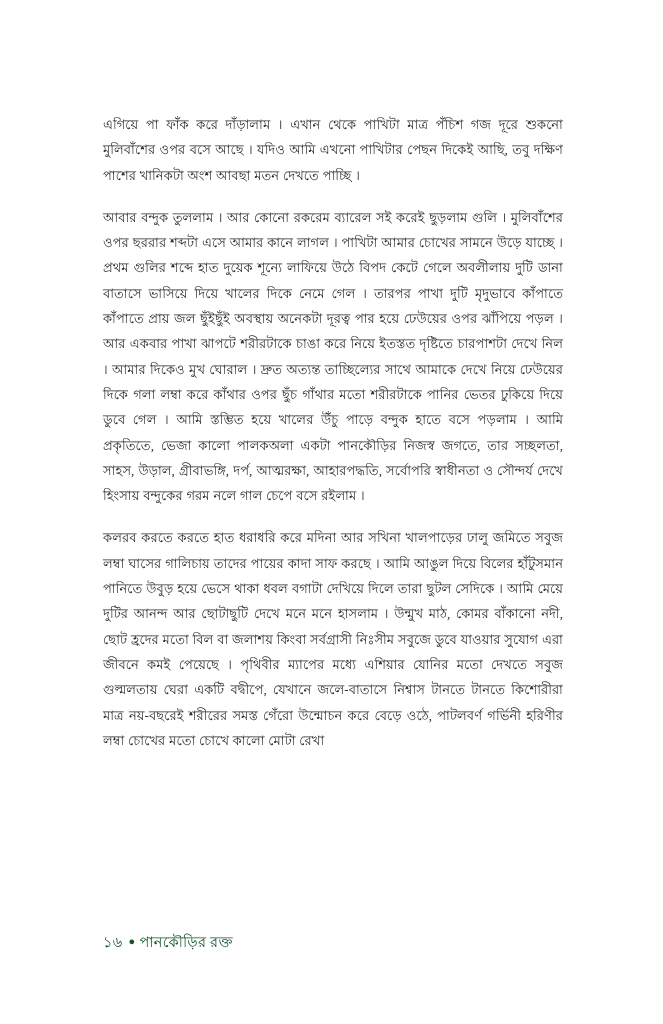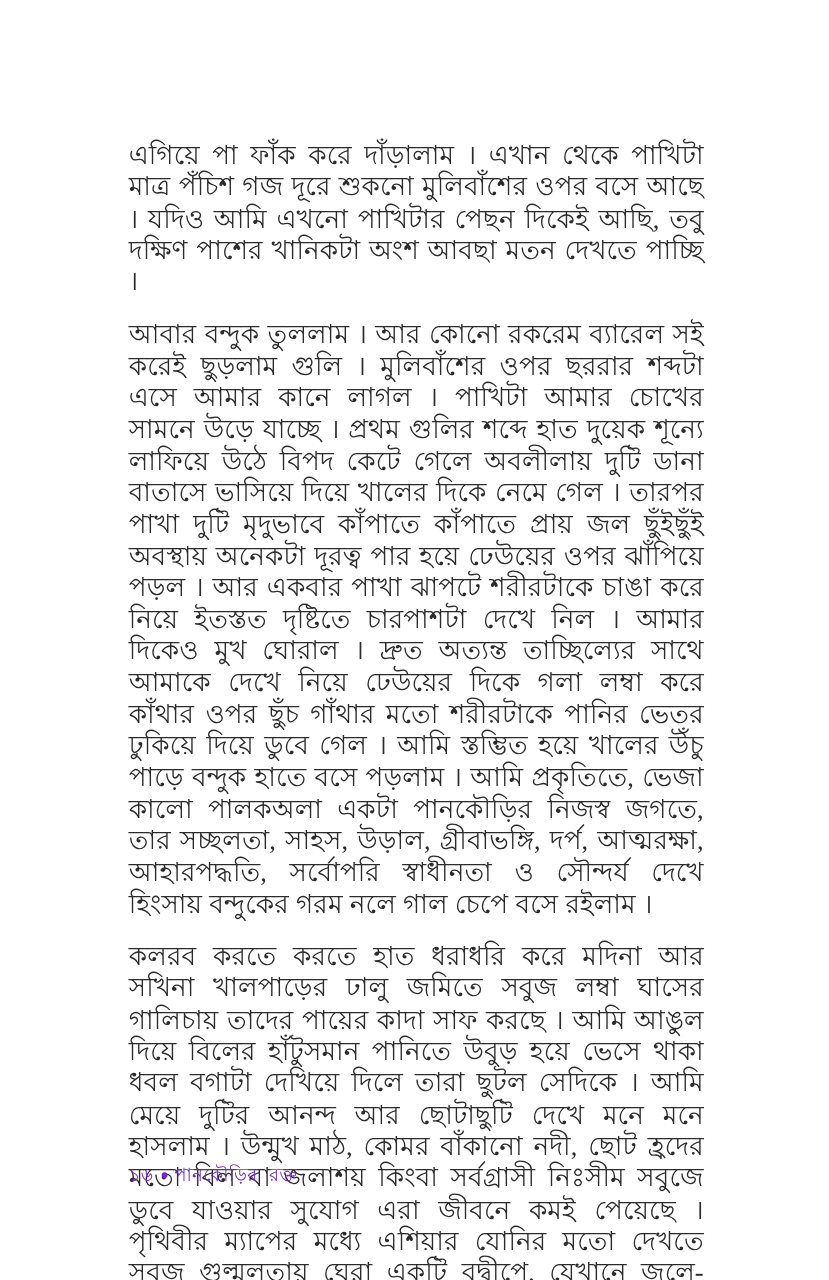--- a/index.html
+++ b/index.html
@@ -22,42 +22,42 @@
   .text-block {
     position: absolute;
     left: 103px;
     top: 112px;
     width: 460px;
   }
   .para {
     margin: 0 0 17px 0;
     text-align: justify;
     text-justify: inter-word;
-    font-size: 21px;
+    font-size: 13px;
     line-height: 25.3px;
     color: #2b2b2b;
     letter-spacing: 0.1px;
     word-spacing: 0.4px;
     font-family: "Liberation Serif", "DejaVu Serif", serif;
     -webkit-font-smoothing: none;
     text-rendering: optimizeLegibility;
   }
   .para:last-child {
     margin-bottom: 0;
   }
   .footer {
     position: absolute;
     left: 103px;
     top: 931px;
     font-size: 14.5px;
     line-height: 20px;
-    color: #6d28d9;
+    color: #14532d;
     letter-spacing: 0.3px;
     white-space: nowrap;
-    font-family: Liberation Mono, monospace;
+    font-family: Liberation Serif, serif;
   }
   .footer .page-num { margin-right: 2px; }
   .footer .sep { margin: 0 4px; font-size: 11px; vertical-align: 2px; }
   .footer .book-title { }
 </style>
 </head>
 <body>
 
 <div class="page">
 

